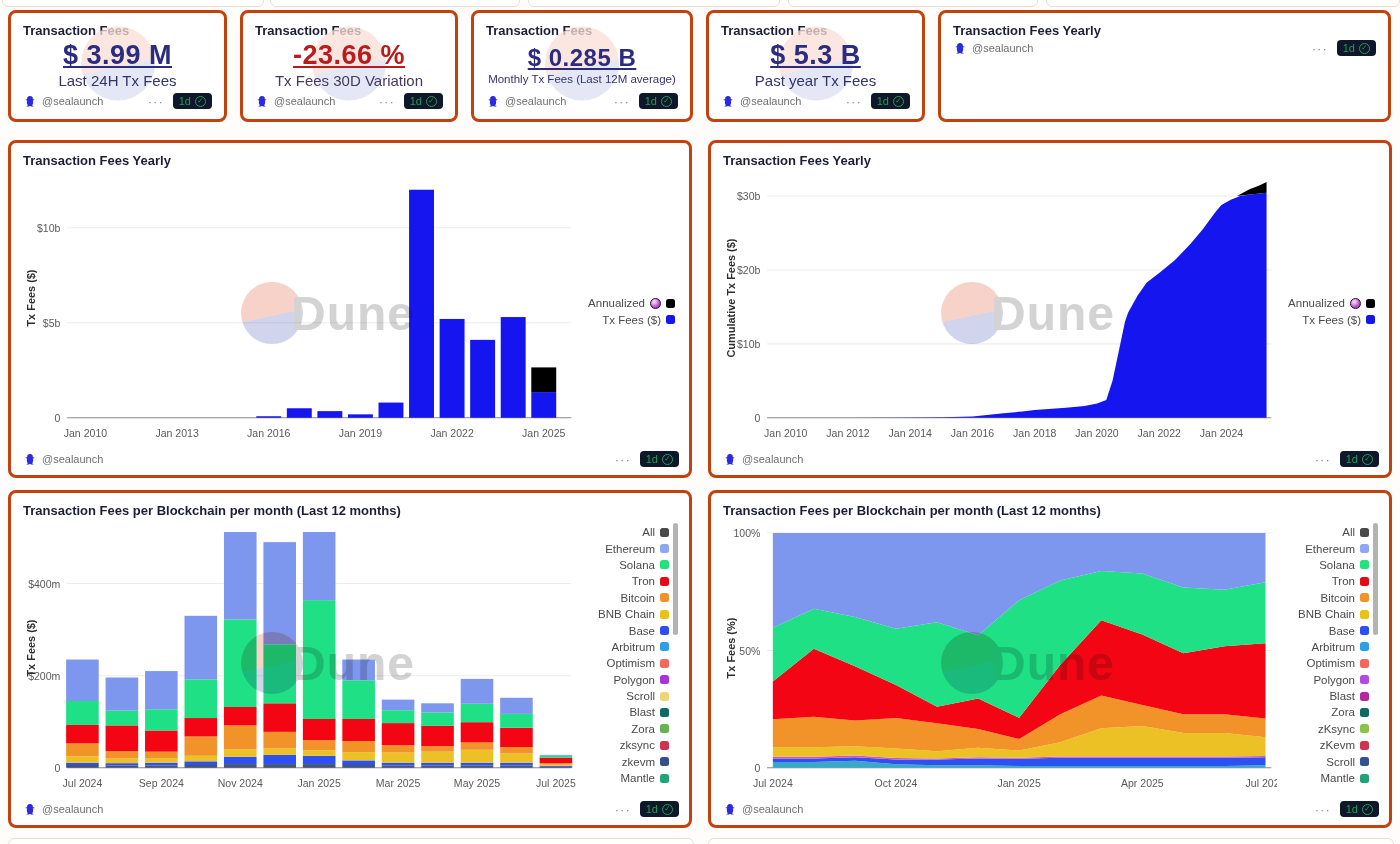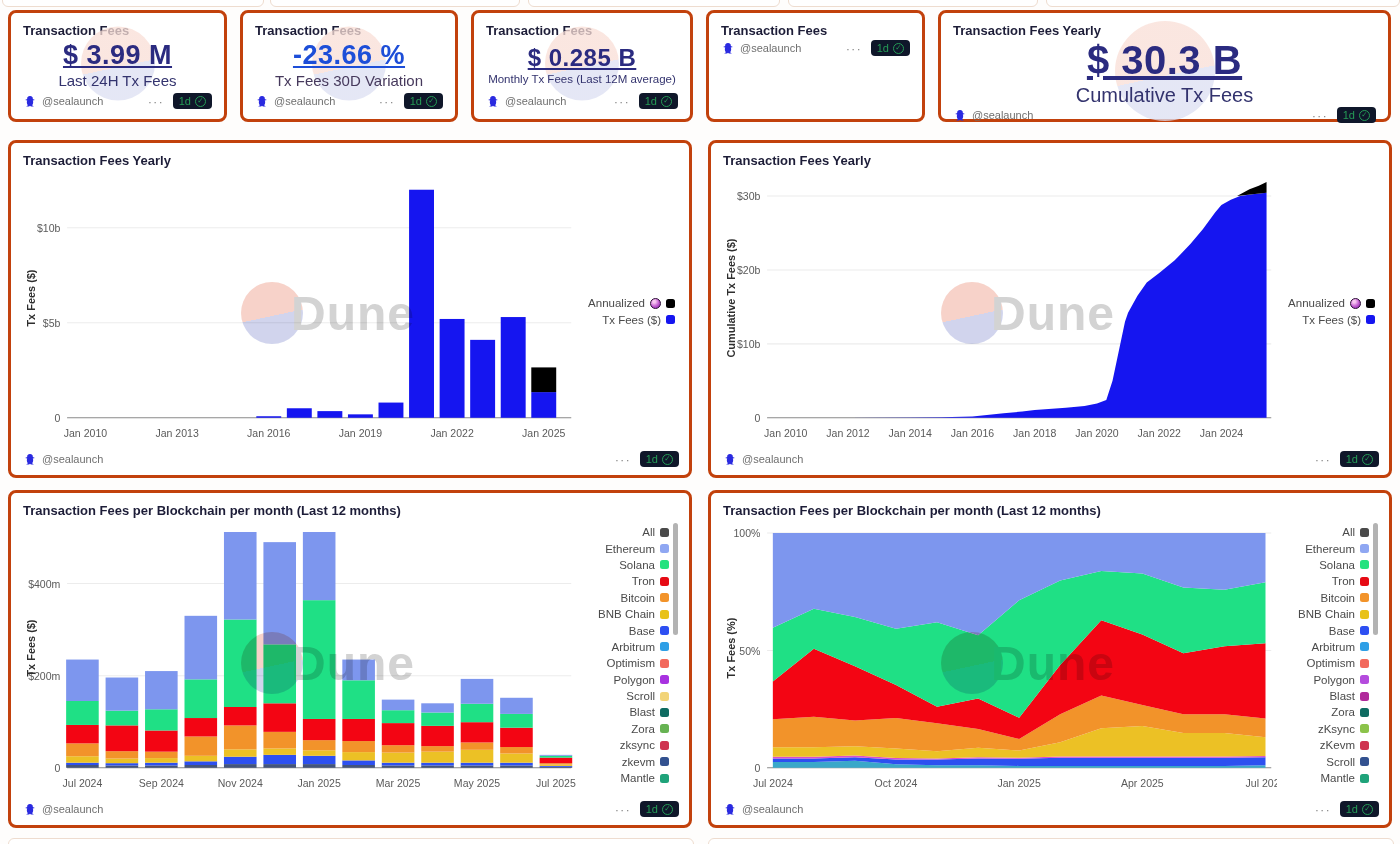--- a/index.html
+++ b/index.html
@@ -6,21 +6,21 @@
   .page{position:relative;width:1400px;height:844px;background:#fefdfc;font-family:"Liberation Sans",sans-serif;overflow:hidden;}
   .card{position:absolute;background:#fff;border:3px solid #c2410c;border-radius:8px;box-sizing:border-box;display:flex;flex-direction:column;}
   
   .strip-top{position:absolute;top:-4px;height:9px;border:1px solid #eedccf;border-radius:0 0 6px 6px;background:#fff;}
   .strip-bottom{position:absolute;bottom:-5px;height:9px;border:1px solid #eedccf;border-radius:6px 6px 0 0;background:#fff;}
   
   .kpi{padding:10px 12px 8px 12px;}
   .kpi-title,.chart-title{font-size:13px;font-weight:700;color:#1d1d38;line-height:15px;}
   .kpi-center{position:relative;flex:1;display:flex;flex-direction:column;align-items:center;justify-content:center;z-index:1;}
   .kpi-value{font-size:27px;font-weight:600;color:#2b2b80;letter-spacing:.5px;z-index:1;text-decoration:underline;}
-  .kpi-value.red{color:#1d4ed8;}
+  .kpi-value.red{color:#b91c1c;}
   .kpi-sub{font-size:15px;color:#33336e;margin-top:1px;z-index:1;}
   .kpi-sub.small{font-size:11.5px;}
   .kpi-sub.dark{color:#46395c;}
   .big .kpi-value{font-size:40px;}
   .big .kpi-sub{font-size:20px;}
   .kpi-wm{position:absolute;left:50%;top:50%;transform:translate(-50%,-52%);width:74px;height:74px;border-radius:50%;
     background:linear-gradient(168deg,#f9ded6 0 54%,#dcdff2 54% 100%);opacity:.75;z-index:0;}
   .big .kpi-wm{width:100px;height:100px;}
   
   .card-footer{display:flex;justify-content:space-between;align-items:center;font-size:11px;color:#6f6f6f;height:20px;z-index:2;}
@@ -131,20 +131,25 @@
           <span class="badge">
             <span>1d</span>
             <span class="check">✓</span>
           </span>
         </span>
     </div>
   </div>
 
   <div class="card kpi" style="left:706px;top:10px;width:219px;height:112px;">
     <div class="kpi-title">Transaction Fees</div>
+    <div class="kpi-center">
+      <div class="kpi-wm"></div>
+      <div class="kpi-value">$ 5.3 B</div>
+      <div class="kpi-sub">Past year Tx Fees</div>
+    </div>
     <div class="card-footer">
       <span class="author">
           <span class="seal-icon">
             <svg width="14" height="12" viewBox="0 0 20 16">
               <path fill="#2a2ae0" d="M10 1 C13 1 14.5 3 14 5 l3 1.5 -3 .8 c1 2.5 .6 5 -1 6.7 l2.5 2 h-4.2 l-1.3 -1.2 -1.3 1.2 H4.5 l2.5 -2 C5.4 12.3 5 9.8 6 7.3 l-3 -.8 L6 5 C5.5 3 7 1 10 1 Z"></path>
             </svg>
           </span>
           <span>@sealaunch</span>
         </span>
       <span class="footer-right">
@@ -152,25 +157,20 @@
           <span class="badge">
             <span>1d</span>
             <span class="check">✓</span>
           </span>
         </span>
     </div>
   </div>
 
   <div class="card kpi big" style="left:938px;top:10px;width:453px;height:112px;">
     <div class="kpi-title">Transaction Fees Yearly</div>
-    <div class="kpi-center">
-      <div class="kpi-wm"></div>
-      <div class="kpi-value">$ 30.3 B</div>
-      <div class="kpi-sub">Cumulative Tx Fees</div>
-    </div>
     <div class="card-footer">
       <span class="author">
           <span class="seal-icon">
             <svg width="14" height="12" viewBox="0 0 20 16">
               <path fill="#2a2ae0" d="M10 1 C13 1 14.5 3 14 5 l3 1.5 -3 .8 c1 2.5 .6 5 -1 6.7 l2.5 2 h-4.2 l-1.3 -1.2 -1.3 1.2 H4.5 l2.5 -2 C5.4 12.3 5 9.8 6 7.3 l-3 -.8 L6 5 C5.5 3 7 1 10 1 Z"></path>
             </svg>
           </span>
           <span>@sealaunch</span>
         </span>
       <span class="footer-right">

